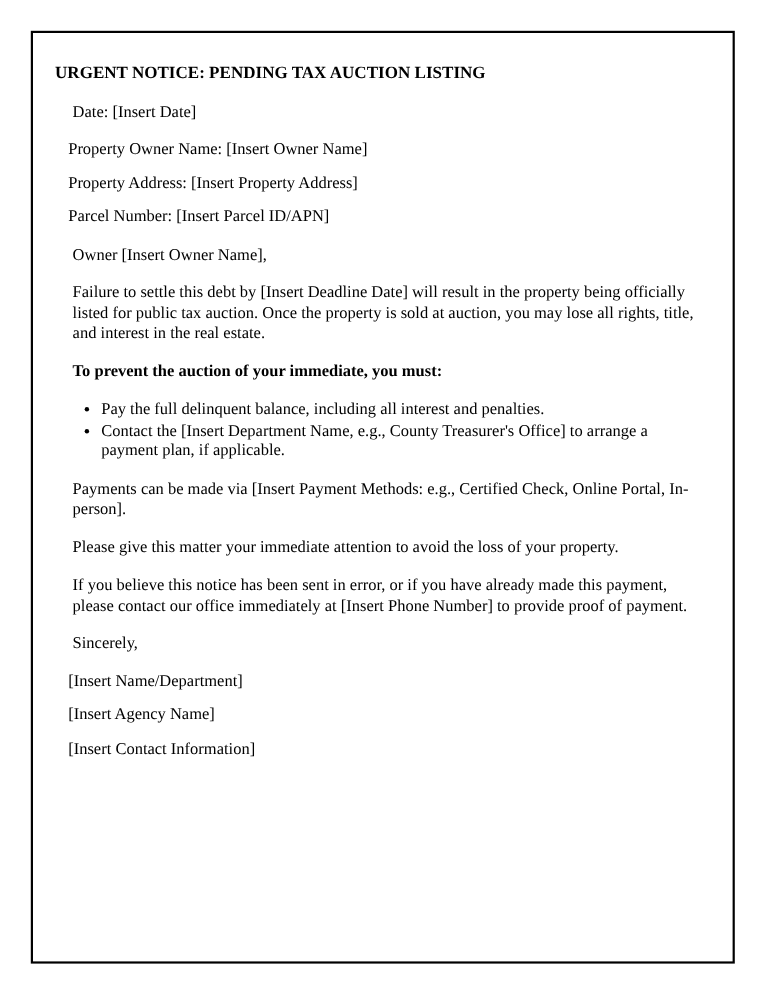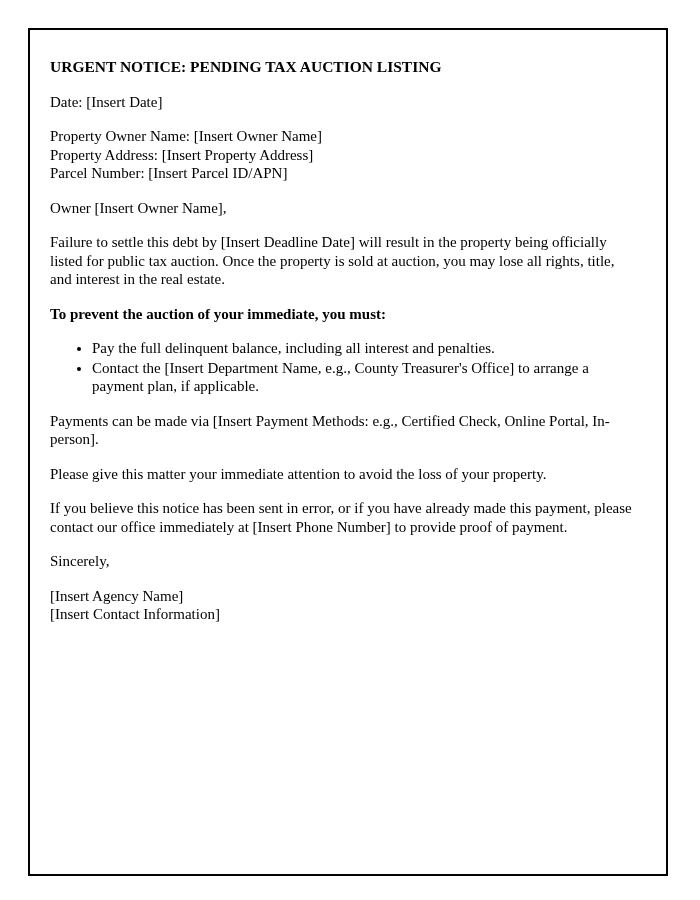--- a/index.html
+++ b/index.html
@@ -28,24 +28,24 @@
     color: #000000;
     font-size: 15px;
     line-height: 18.5px;
   }
   .letter-title {
     font-weight: bold;
     font-size: 15.5px;
     margin: 8px 0 16px 0;
   }
   p {
-    margin: 0 0 16px 0;
+    margin: 0 0 16px 16px;
   }
   .tight-block p {
-    margin: 0;
+    margin: 12px;
   }
   .tight-block {
     margin: 0 0 16px 0;
   }
   .bold-inline {
     font-weight: bold;
   }
   .bold-para {
     font-weight: bold;
   }
@@ -87,18 +87,19 @@
 
     <p>Payments can be made via [Insert Payment Methods: e.g., Certified Check, Online Portal, In-person].</p>
 
     <p>Please give this matter your immediate attention to avoid the loss of your property.</p>
 
     <p>If you believe this notice has been sent in error, or if you have already made this payment, please contact our office immediately at [Insert Phone Number] to provide proof of payment.</p>
 
     <p>Sincerely,</p>
 
     <div class="tight-block">
+      <p>[Insert Name/Department]</p>
       <p>[Insert Agency Name]</p>
       <p>[Insert Contact Information]</p>
     </div>
 
   </div>
 </div>
 
 </body></html>

